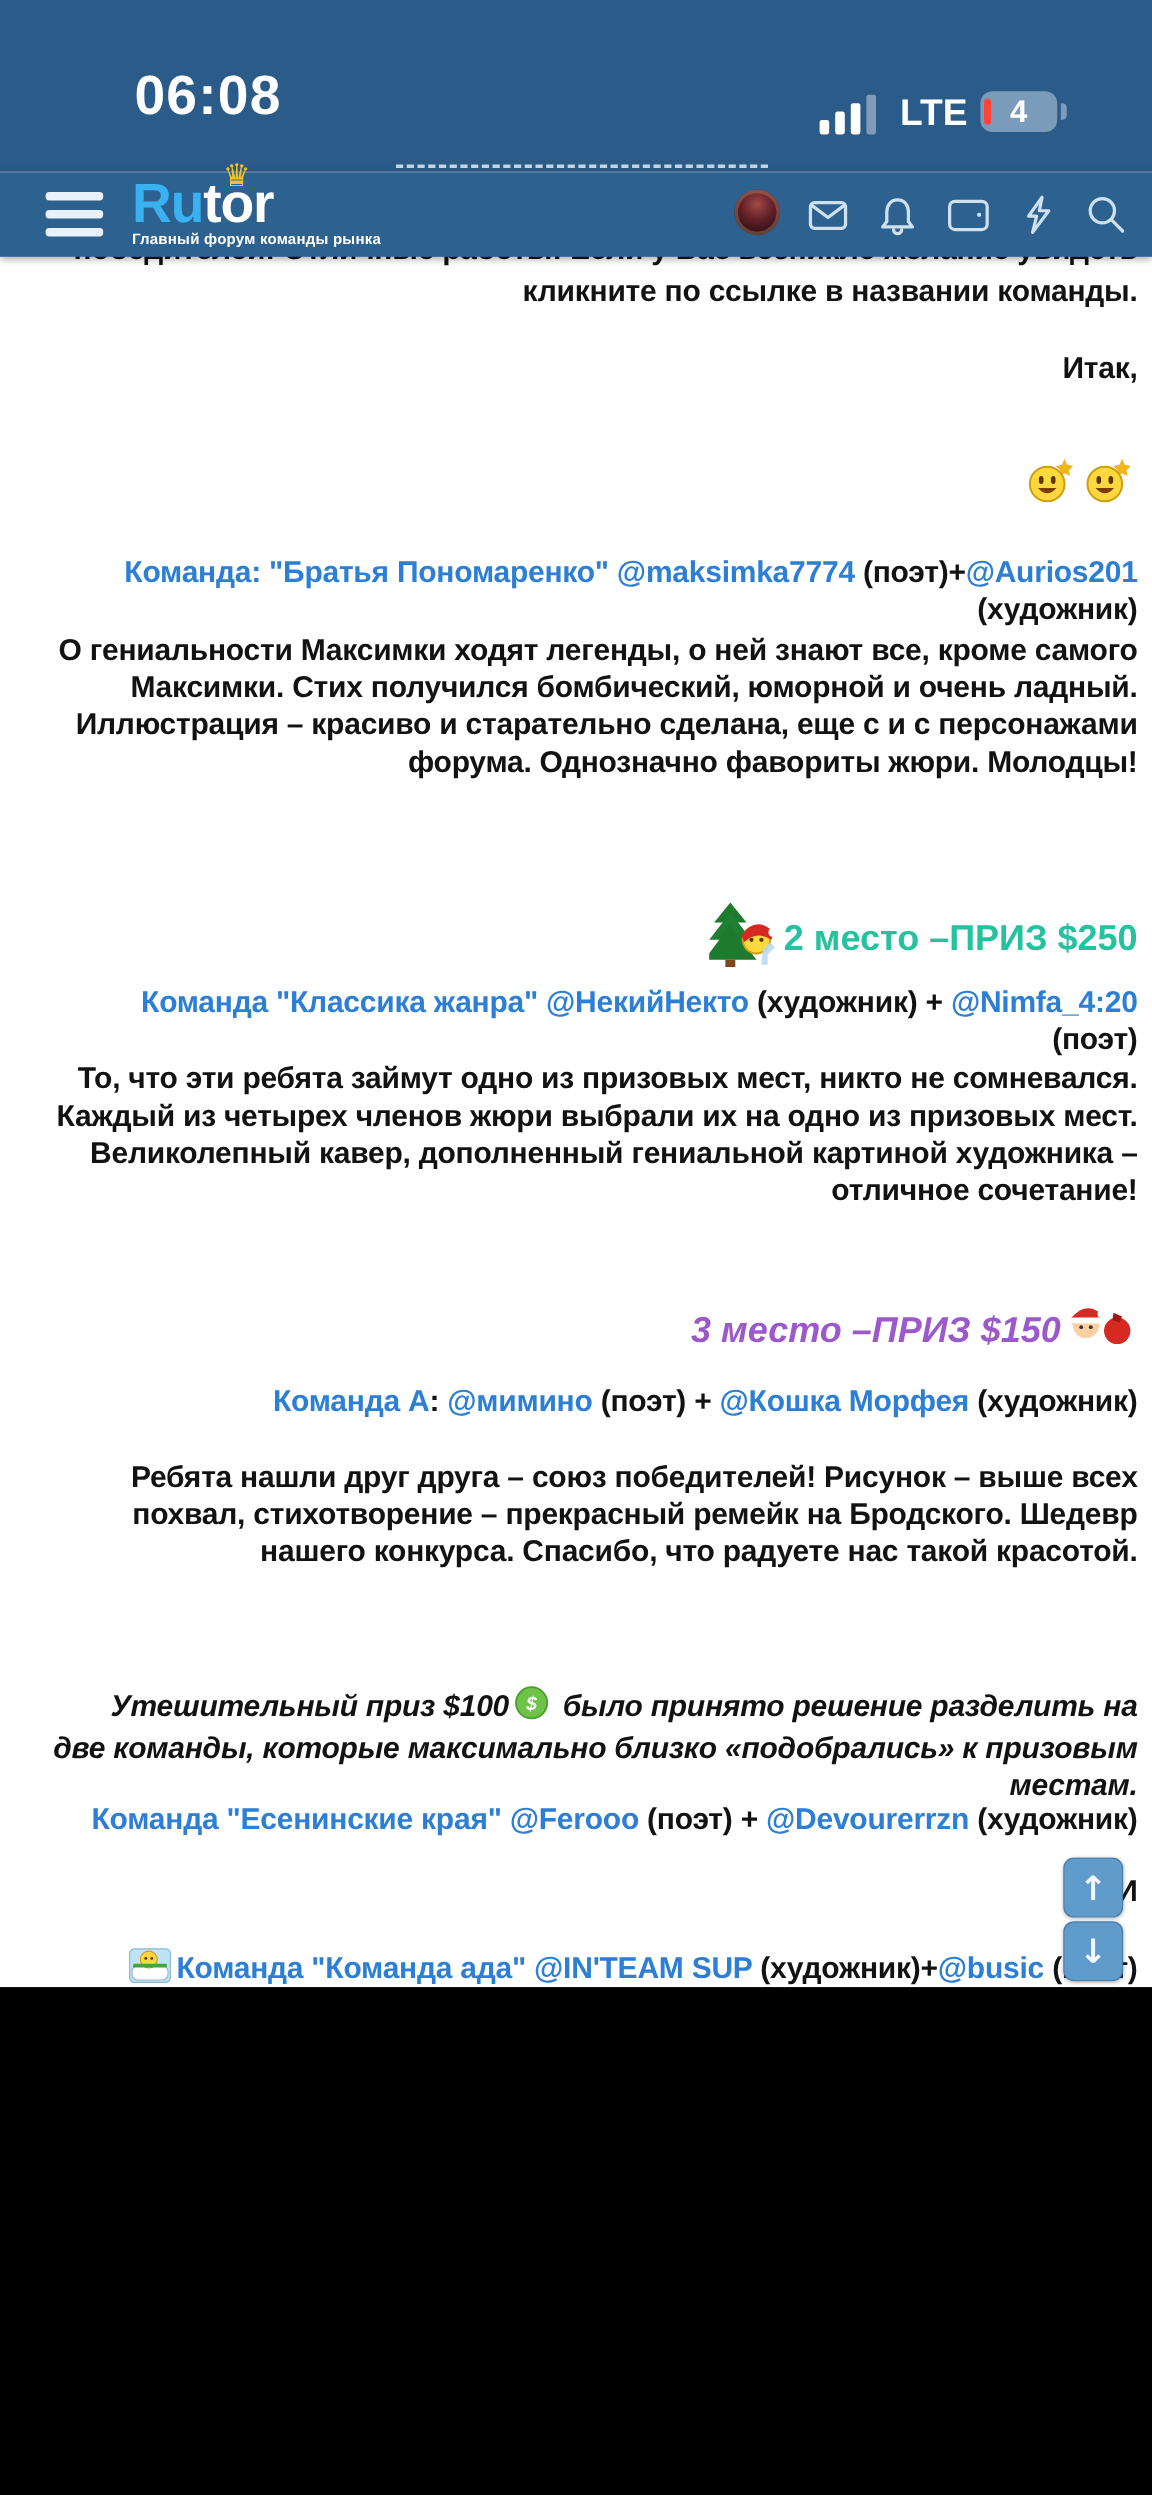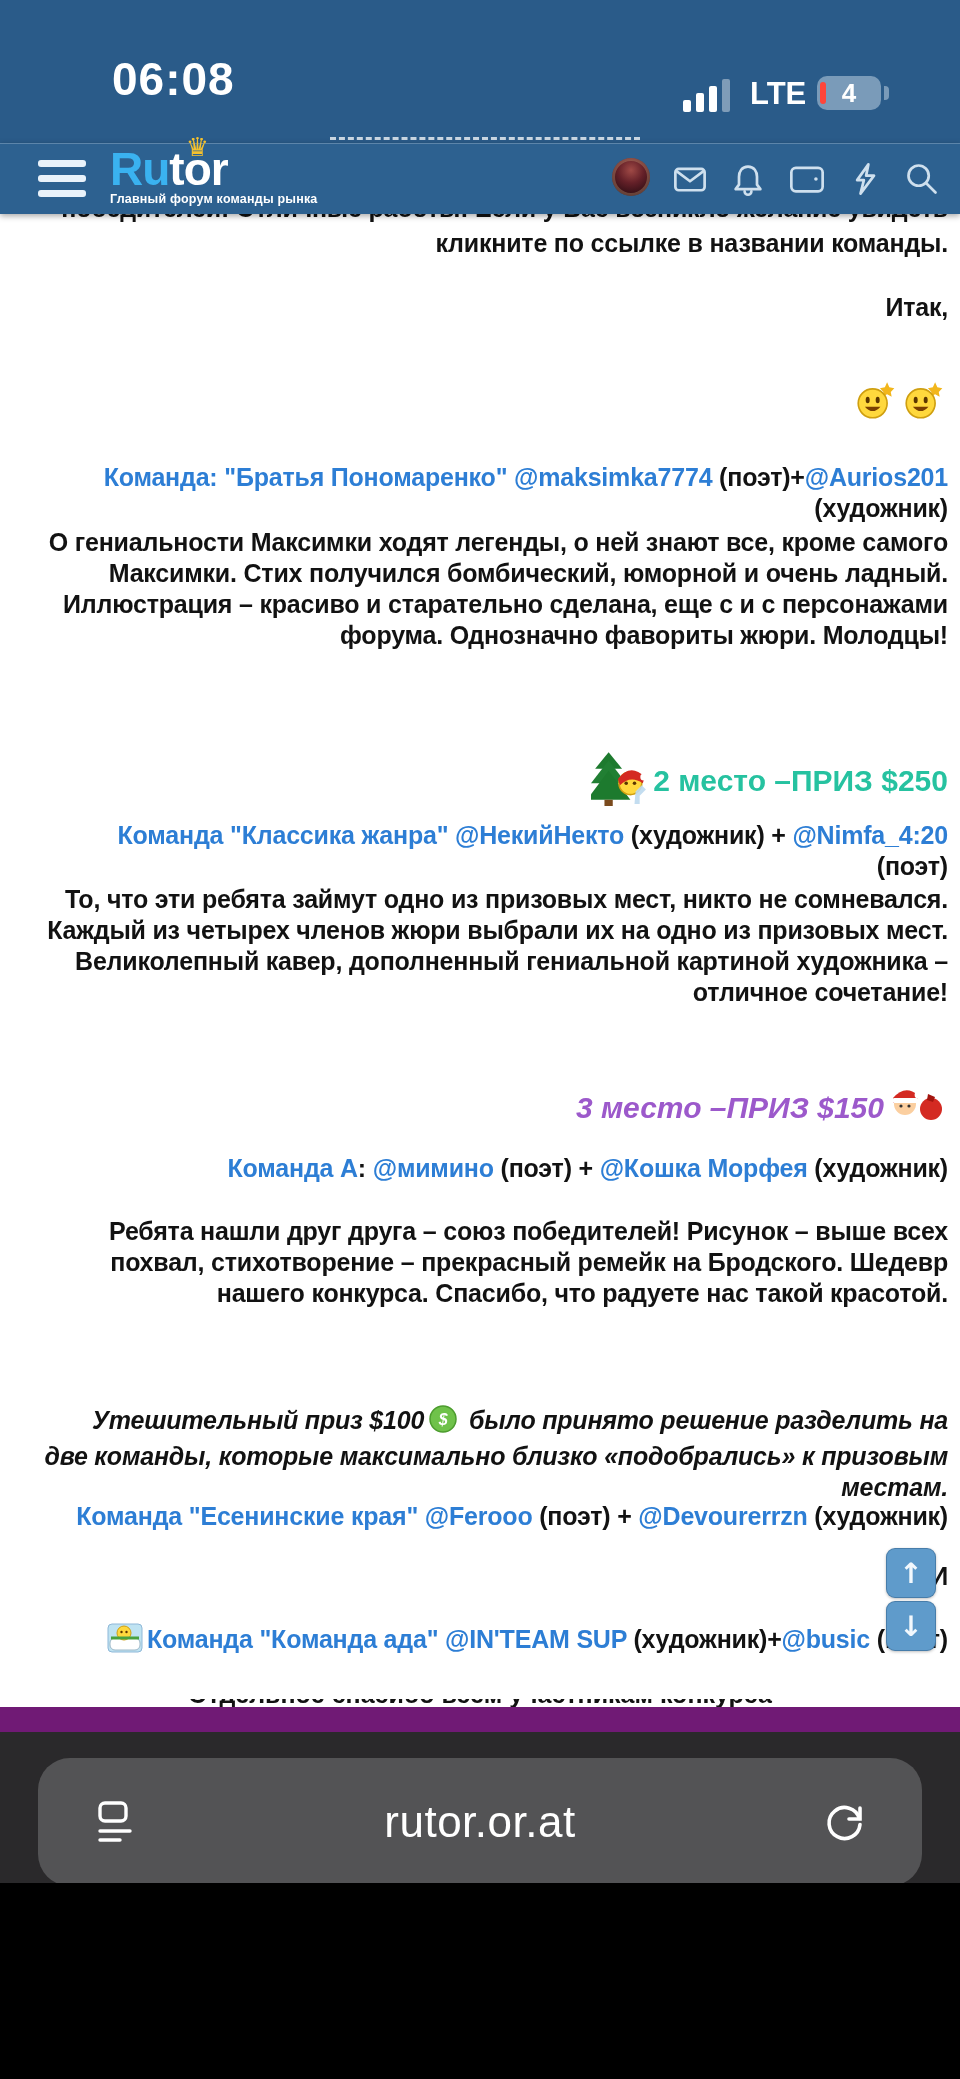--- a/index.html
+++ b/index.html
@@ -1,16 +1,16 @@
 <!DOCTYPE html>
 <html><head>
 <meta charset="utf-8">
 <style>
   html,body{margin:0;padding:0;background:#000;}
-  .canvas{position:relative;width:960px;height:1883px;background:#701a75;overflow:hidden;
+  .canvas{position:relative;width:960px;height:1656px;background:#c2410c;overflow:hidden;
           font-family:"Liberation Sans",sans-serif;}
   
   .statusbar{position:absolute;left:0;top:0;width:960px;height:143px;background:#2a5b89;z-index:30;}
   .time{position:absolute;left:112px;top:52px;font-size:46px;font-weight:bold;color:#fff;letter-spacing:1px;}
   .sig{position:absolute;left:683px;top:78px;width:52px;height:34px;}
   .sig span{position:absolute;bottom:0;width:8px;border-radius:2px;background:#fff;}
   .sig .b1{left:0;height:12px}.sig .b2{left:13px;height:19px}.sig .b3{left:26px;height:26px}
   .sig .b4{left:39px;height:33px;background:rgba(255,255,255,.4)}
   .lte{position:absolute;left:750px;top:76px;font-size:31px;font-weight:bold;color:#fff;}
   .batt{position:absolute;left:817px;top:76px;width:64px;height:34px;border-radius:10px;

